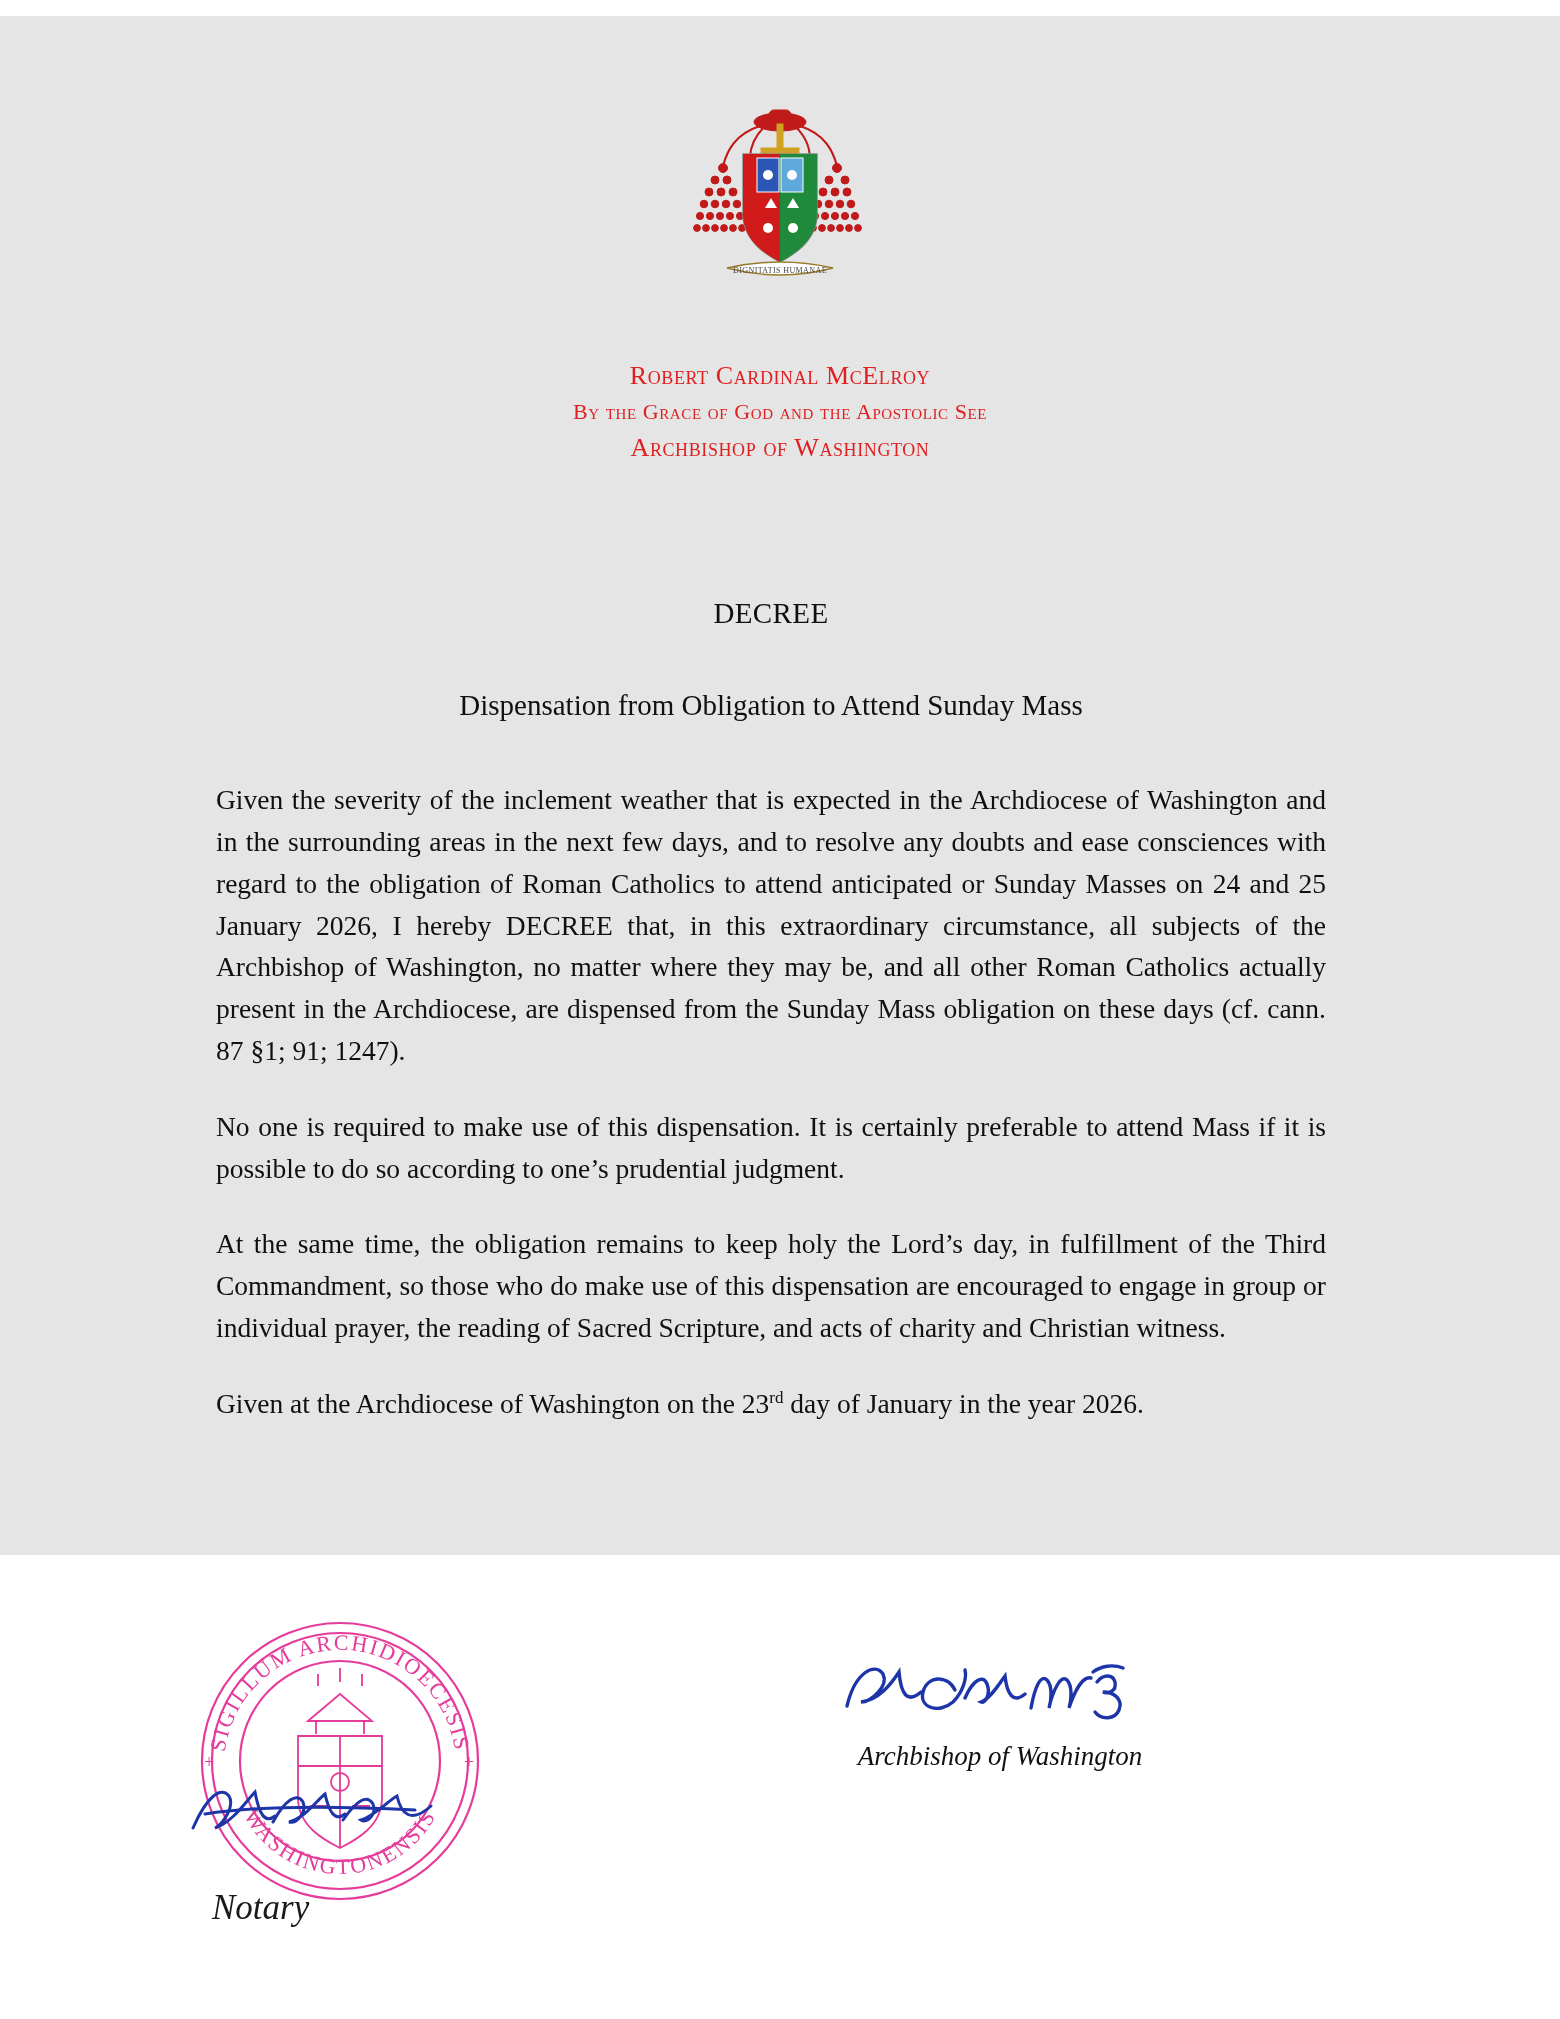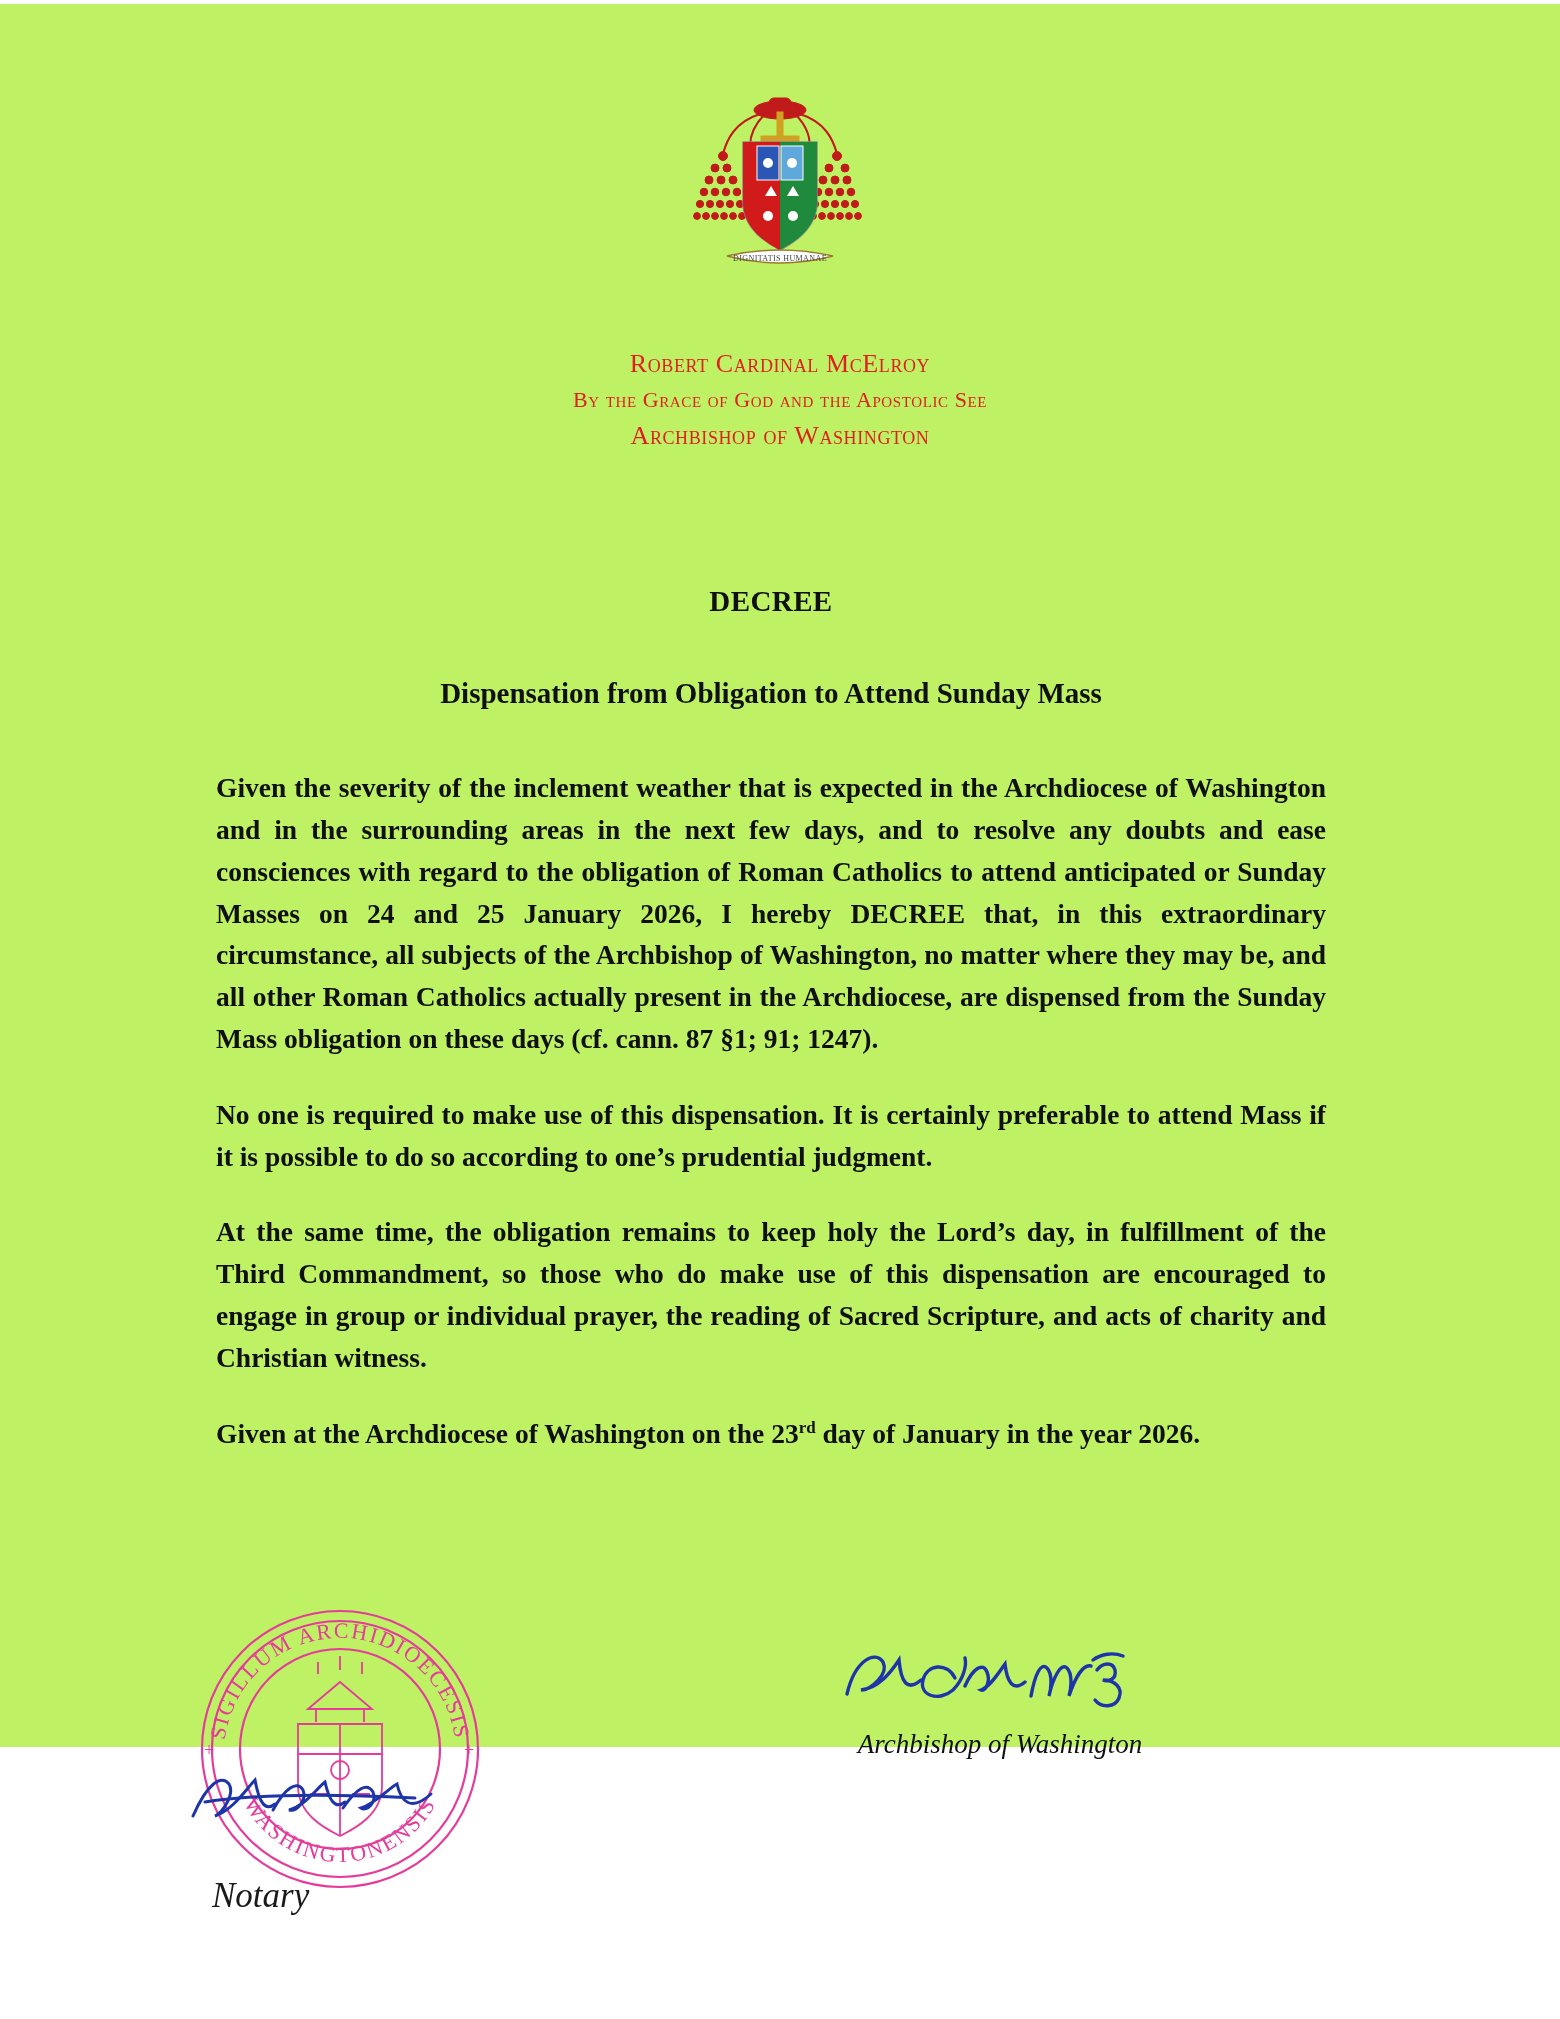--- a/index.html
+++ b/index.html
@@ -10,24 +10,24 @@
   body {
     width: 1560px;
     height: 2019px;
     position: relative;
     font-family: "Liberation Serif", serif;
     color: #101010;
     overflow: hidden;
   }
   .page {
     position: absolute;
-    left: 0; top: 4px;
-    width: 1560px;
-    height: 1743px;
-    background: #bef264;
+    left: 0; top: 16px;
+    width: 1560px;
+    height: 1539px;
+    background: #e5e5e5;
   }
 
   
   .coa-wrap {
     position: absolute;
     left: 0;
     top: 80px;
     width: 1560px;
     text-align: center;
   }
@@ -58,21 +58,20 @@
   .sc { font-variant: small-caps; }
 
   
   .body-block {
     position: absolute;
     left: 216px;
     top: 575px;
     width: 1110px;
     font-size: 27.5px;
     line-height: 1.52;
-    font-weight: bold;
   }
   .decree-title {
     text-align: center;
     font-size: 29px;
     letter-spacing: 0.4px;
     margin-bottom: 48px;
   }
   .subtitle {
     text-align: center;
     font-size: 29px;

